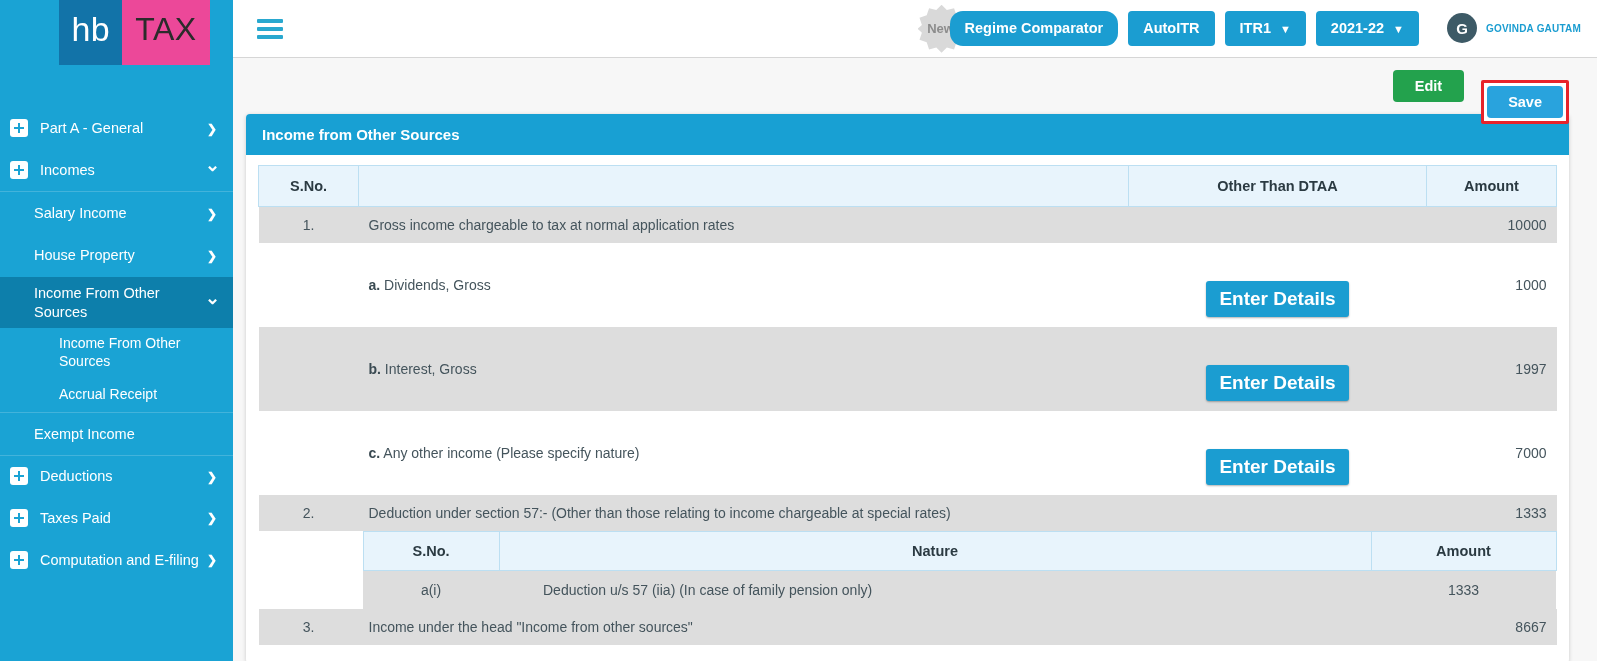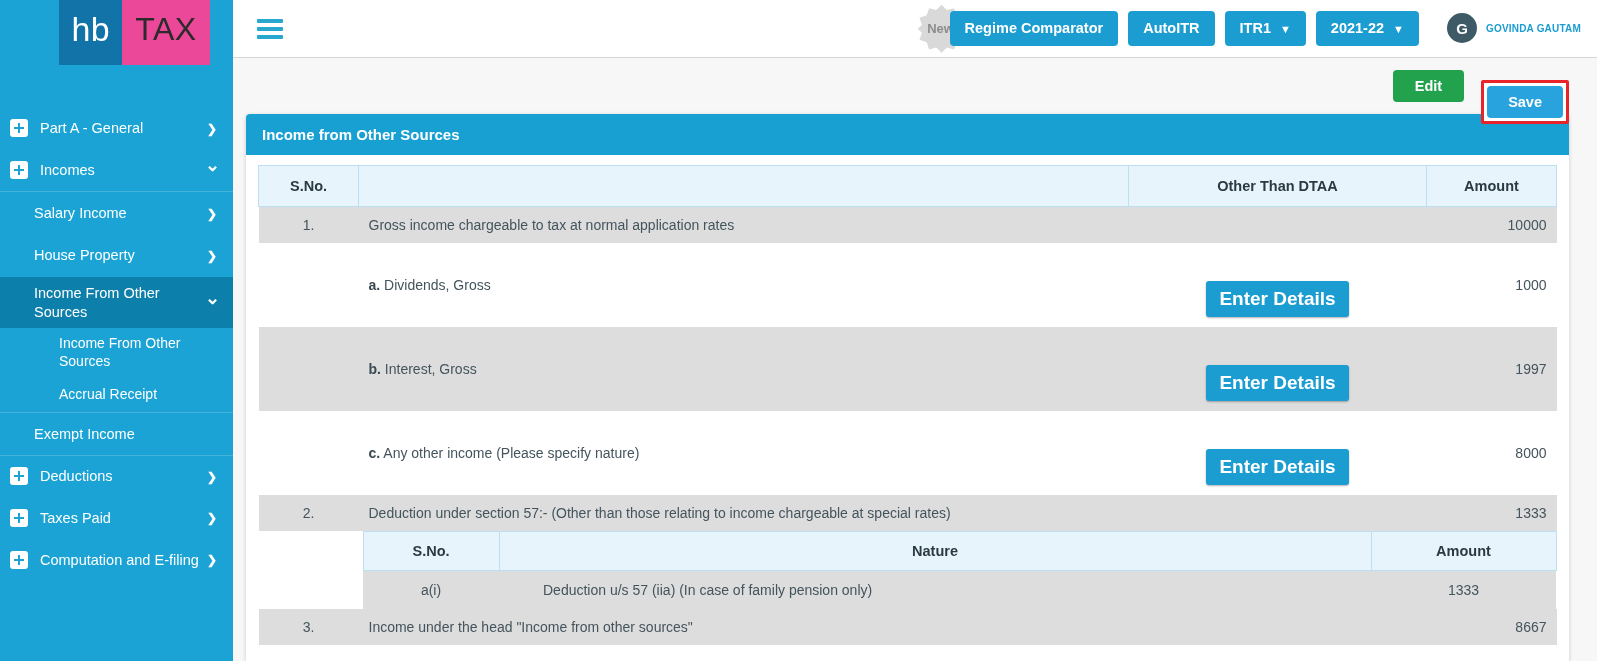--- a/index.html
+++ b/index.html
@@ -117,21 +117,21 @@
     display: flex; align-items: center; justify-content: center;
     clip-path: polygon(
       50% 0%, 61% 11%, 76% 7%, 81% 22%, 96% 27%, 91% 42%,
       100% 50%, 91% 58%, 96% 73%, 81% 78%, 76% 93%, 61% 89%,
       50% 100%, 39% 89%, 24% 93%, 19% 78%, 4% 73%, 9% 58%,
       0% 50%, 9% 42%, 4% 27%, 19% 22%, 24% 7%, 39% 11%
     );
     z-index: 1;
     padding-right: 2px;
   }
-  .regime-wrap .btn-blue { position: relative; z-index: 2; }
+  .regime-wrap .btn-blue { position: relative; z-index: 2; border-radius: 13px; }
 
   .user-box { display: flex; align-items: center; gap: 9px; margin-left: 18px; cursor: pointer; }
   .avatar {
     width: 30px; height: 30px; border-radius: 50%;
     background: #3d5a66; color: #ffffff;
     display: flex; align-items: center; justify-content: center;
     font-size: 15px; font-weight: 700;
   }
   .user-name { color: #1b9dd1; font-size: 10px; font-weight: 700; letter-spacing: .2px; }
 
@@ -376,21 +376,21 @@
                 <td class="c-sno"></td>
                 <td class="c-desc sub-desc"><span class="sub-letter">b.</span> <span>Interest, Gross</span></td>
                 <td class="c-dtaa"><button class="btn-enter">Enter Details</button></td>
                 <td class="c-amt">1997</td>
               </tr>
 
               <tr class="plain">
                 <td class="c-sno"></td>
                 <td class="c-desc sub-desc"><span class="sub-letter">c.</span> <span>Any other income (Please specify nature)</span></td>
                 <td class="c-dtaa"><button class="btn-enter">Enter Details</button></td>
-                <td class="c-amt">8000</td>
+                <td class="c-amt">7000</td>
               </tr>
 
               <tr class="shade">
                 <td class="c-sno">2.</td>
                 <td class="c-desc pad-desc">Deduction under section 57:- (Other than those relating to income chargeable at special rates)</td>
                 <td class="c-dtaa"></td>
                 <td class="c-amt">1333</td>
               </tr>
 
               <tr>

